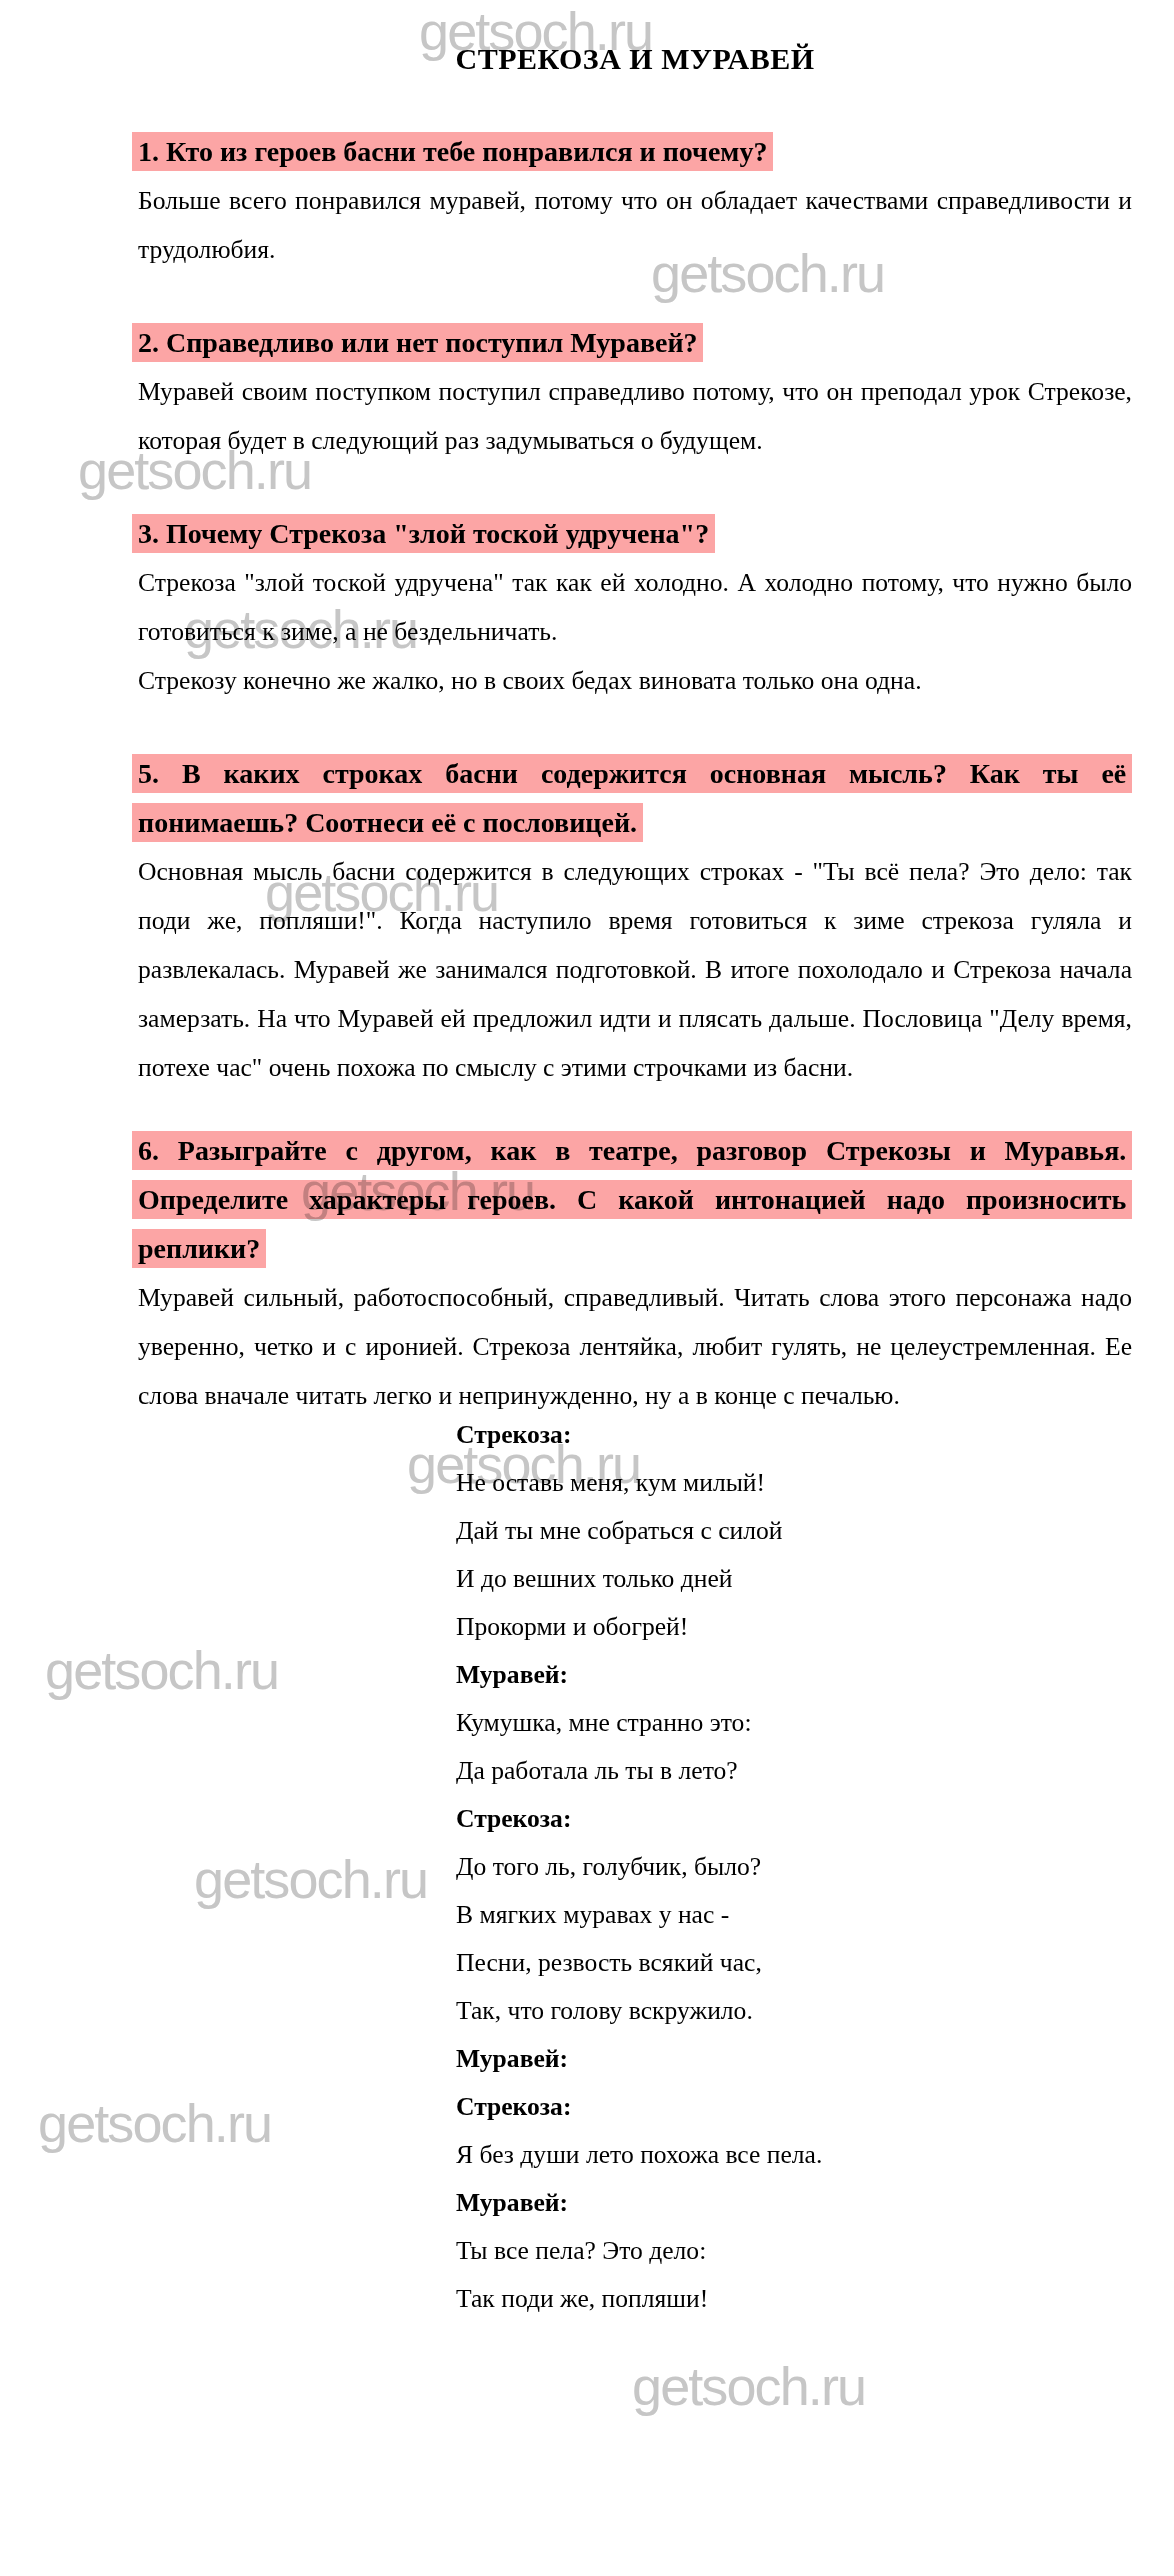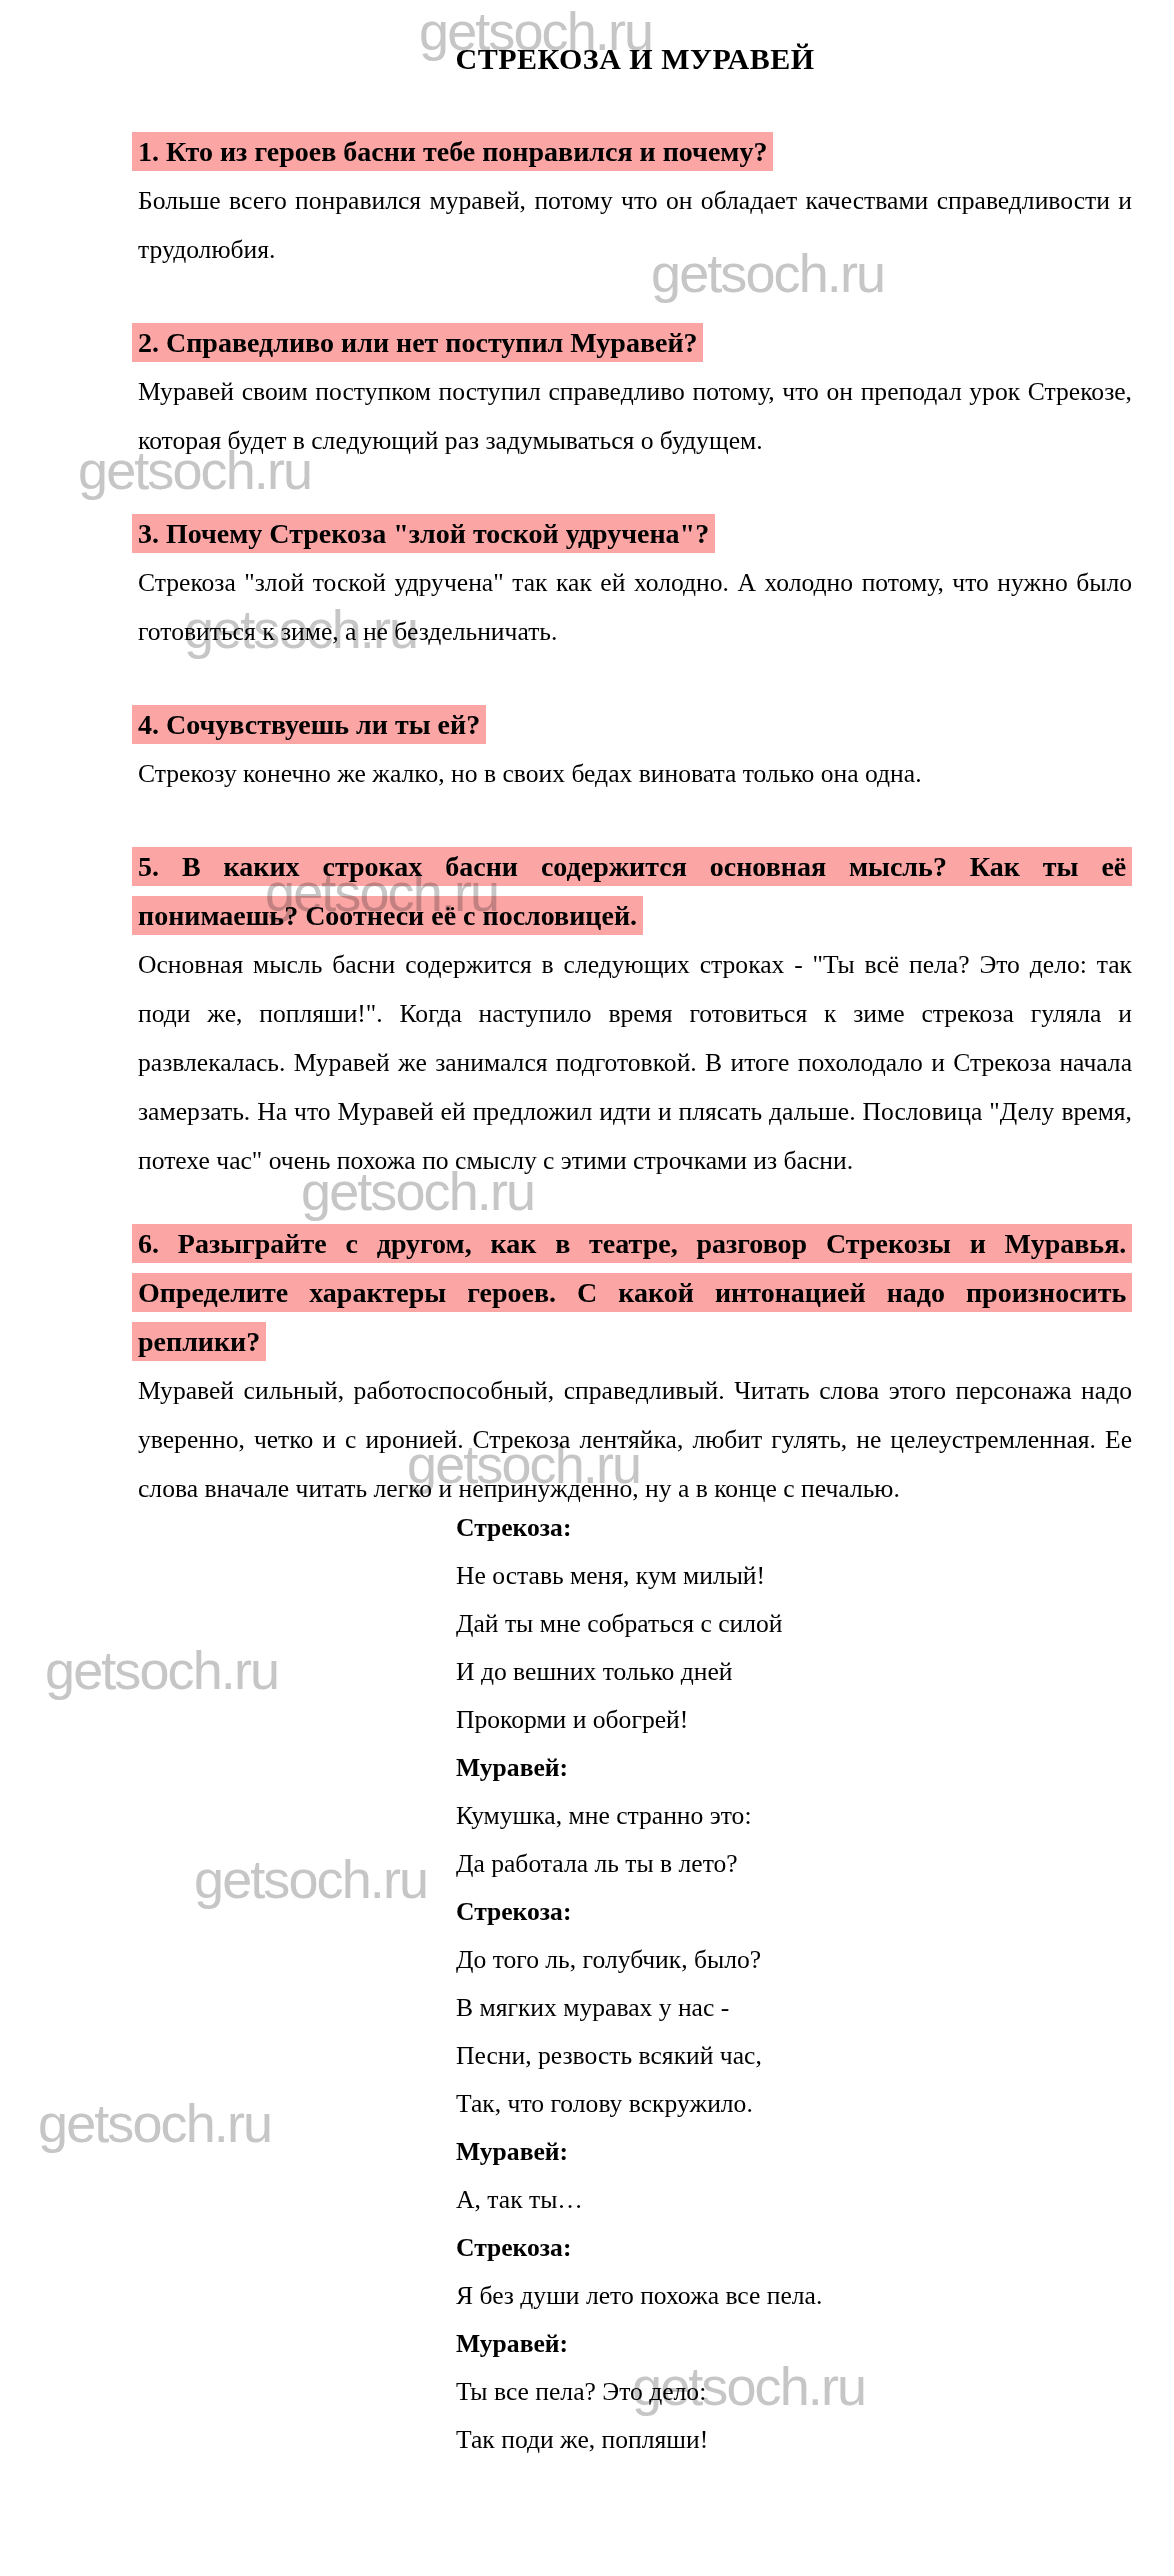--- a/index.html
+++ b/index.html
@@ -85,21 +85,20 @@
 
   <p class="question"><span class="hl">1. Кто из героев басни тебе понравился и почему?</span></p>
   <p class="answer">Больше всего понравился муравей, потому что он обладает качествами справедливости и трудолюбия.</p>
 
   <p class="question"><span class="hl">2. Справедливо или нет поступил Муравей?</span></p>
   <p class="answer">Муравей своим поступком поступил справедливо потому, что он преподал урок Стрекозе, которая будет в следующий раз задумываться о будущем.</p>
 
   <p class="question"><span class="hl">3. Почему Стрекоза "злой тоской удручена"?</span></p>
   <p class="answer">Стрекоза "злой тоской удручена" так как ей холодно. А холодно потому, что нужно было готовиться к зиме, а не бездельничать.</p>
 
-  <p class="question"><span class="hl">4. Сочувствуешь ли ты ей?</span></p>
   <p class="answer">Стрекозу конечно же жалко, но в своих бедах виновата только она одна.</p>
 
   <p class="question"><span class="hl">5. В каких строках басни содержится основная мысль? Как ты её понимаешь? Соотнеси её с пословицей.</span></p>
   <p class="answer">Основная мысль басни содержится в следующих строках - "Ты всё пела? Это дело: так поди же, попляши!". Когда наступило время готовиться к зиме стрекоза гуляла и развлекалась. Муравей же занимался подготовкой. В итоге похолодало и Стрекоза начала замерзать. На что Муравей ей предложил идти и плясать дальше. Пословица "Делу время, потехе час" очень похожа по смыслу с этими строчками из басни.</p>
 
   <p class="question q6"><span class="hl">6. Разыграйте с другом, как в театре, разговор Стрекозы и Муравья. Определите характеры героев. С какой интонацией надо произносить реплики?</span></p>
   <p class="answer">Муравей сильный, работоспособный, справедливый. Читать слова этого персонажа надо уверенно, четко и с иронией. Стрекоза лентяйка, любит гулять, не целеустремленная. Ее слова вначале читать легко и непринужденно, ну а в конце с печалью.</p>
 
   <div class="dialogue">
     <div class="speaker">Стрекоза:</div>
@@ -109,21 +108,20 @@
     <div>Прокорми и обогрей!</div>
     <div class="speaker">Муравей:</div>
     <div>Кумушка, мне странно это:</div>
     <div>Да работала ль ты в лето?</div>
     <div class="speaker">Стрекоза:</div>
     <div>До того ль, голубчик, было?</div>
     <div>В мягких муравах у нас -</div>
     <div>Песни, резвость всякий час,</div>
     <div>Так, что голову вскружило.</div>
     <div class="speaker">Муравей:</div>
-    <div>А, так ты…</div>
     <div class="speaker">Стрекоза:</div>
     <div>Я без души лето похожа все пела.</div>
     <div class="speaker">Муравей:</div>
     <div>Ты все пела? Это дело:</div>
     <div>Так поди же, попляши!</div>
   </div>
 
 </div>
 
 

